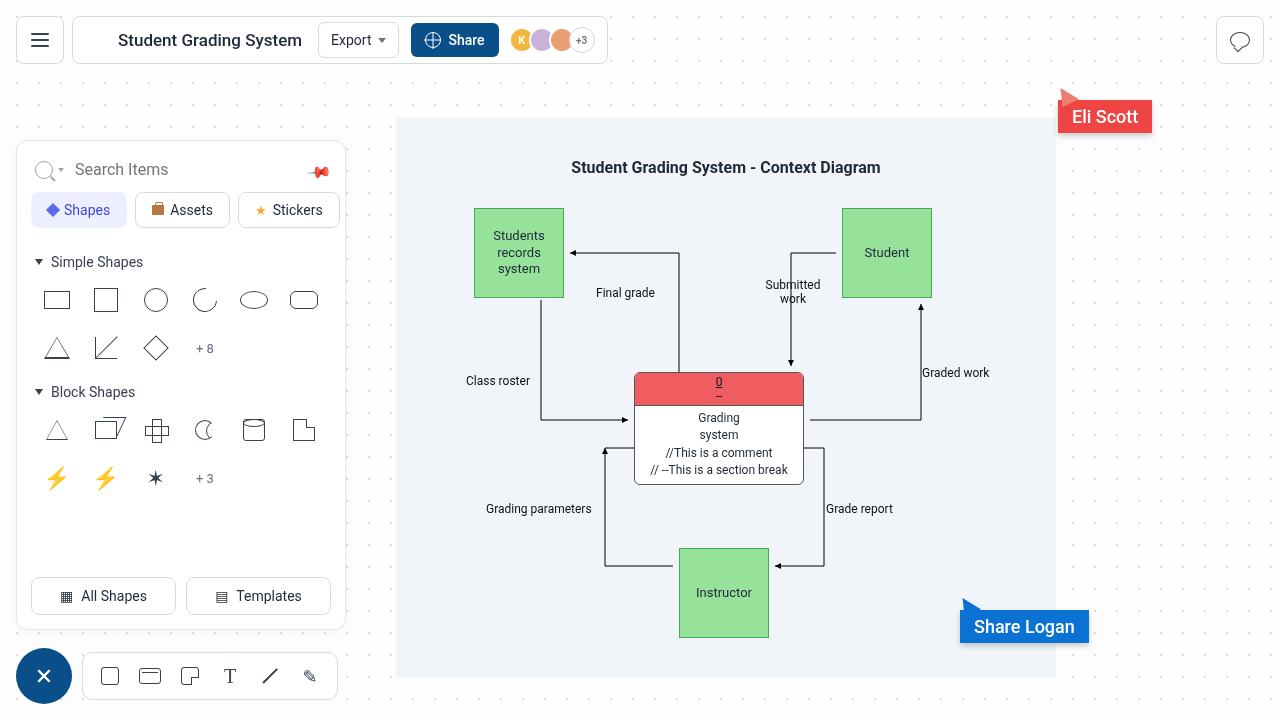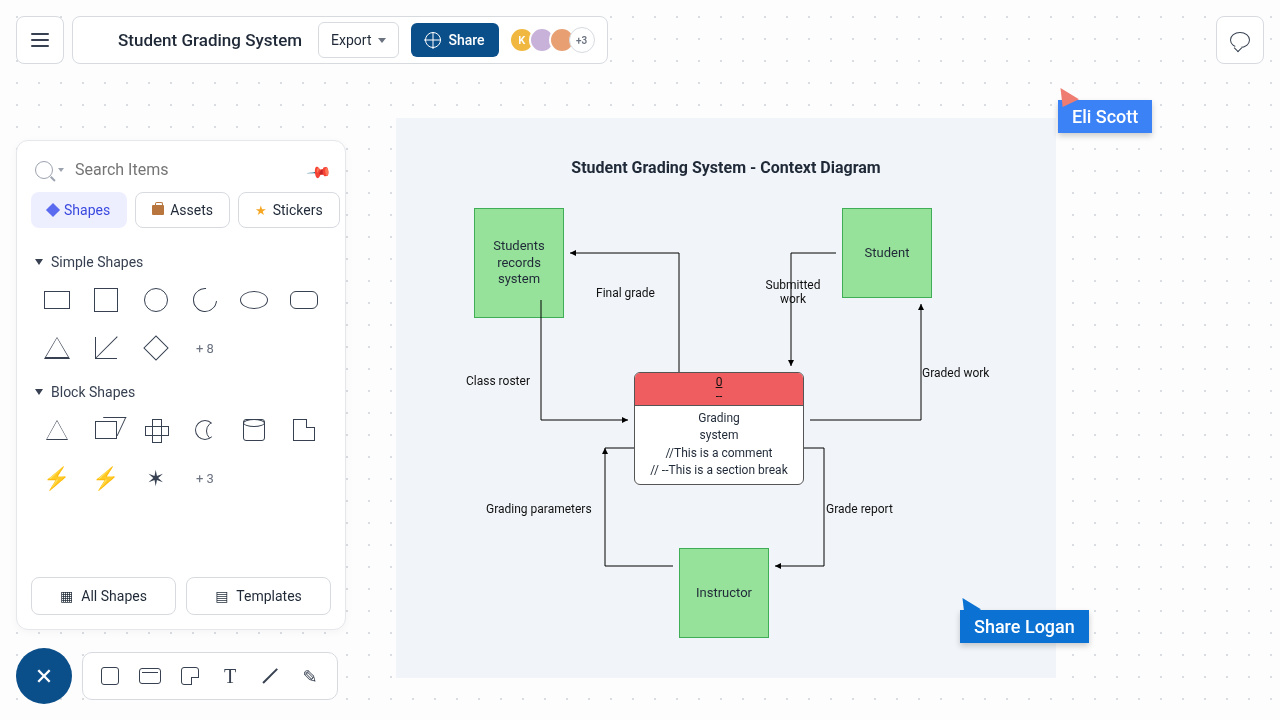--- a/index.html
+++ b/index.html
@@ -110,37 +110,37 @@
 .tool .shp{border-width:1.6px;}
 .tool-note{width:18px;height:18px;border:1.6px solid #374151;border-radius:3px;position:relative;}
 .tool-note::after{content:"";position:absolute;bottom:-1px;right:-1px;width:7px;height:7px;border-top:1.6px solid #374151;border-left:1.6px solid #374151;background:#fff;}
 .tool-line{width:20px;height:1.6px;background:#374151;transform:rotate(-45deg);}
 .tool-cursor{font-size:18px;}
 
 
 .canvas{position:absolute;left:396px;top:118px;width:660px;height:560px;background:#F1F5F9;z-index:2;}
 .ctitle{position:absolute;top:40px;left:0;right:0;text-align:center;font-weight:700;font-size:16px;}
 .node{position:absolute;background:var(--green);border:1px solid var(--green-border);display:flex;align-items:center;justify-content:center;text-align:center;font-size:13px;line-height:1.3;padding:4px;}
-.n-records{left:78px;top:90px;width:90px;height:110px;}
+.n-records{left:78px;top:90px;width:90px;height:90px;}
 .n-student{left:446px;top:90px;width:90px;height:90px;}
 .n-instructor{left:283px;top:430px;width:90px;height:90px;}
 .center-node{position:absolute;left:238px;top:254px;width:170px;border:1px solid #555;border-radius:6px;overflow:hidden;background:#fff;}
 .center-top{background:var(--red);border-bottom:1px solid #555;text-align:center;font-size:12px;padding:2px 0;color:#111;}
 .center-top u{display:block;}
 .center-body{font-size:12px;text-align:center;padding:4px 6px;line-height:1.45;}
 
 svg.arrows{position:absolute;inset:0;width:100%;height:100%;}
 .lbl{position:absolute;font-size:12px;text-align:center;color:#111;}
 
 
 .cursor-tag{position:absolute;z-index:6;}
 .cursor-ptr{width:0;height:0;border-left:6px solid transparent;border-right:12px solid transparent;border-bottom:18px solid;transform:rotate(-25deg);margin-bottom:-4px;}
 .cursor-label{padding:6px 14px;font-size:18px;font-weight:500;box-shadow:0 3px 6px rgba(0,0,0,0.2);color:#fff;}
 .eli .cursor-ptr{border-bottom-color:#EF7C71;}
-.eli .cursor-label{background:#3b82f6;}
+.eli .cursor-label{background:#ef4444;}
 .rory .cursor-ptr{border-bottom-color:#0B72D4;}
 .rory .cursor-label{background:#0B72D4;}
 </style>
 </head>
 <body>
 
 <div class="topbar">
   <div class="iconbtn">
     <div class="hamburger">
         <span></span>

